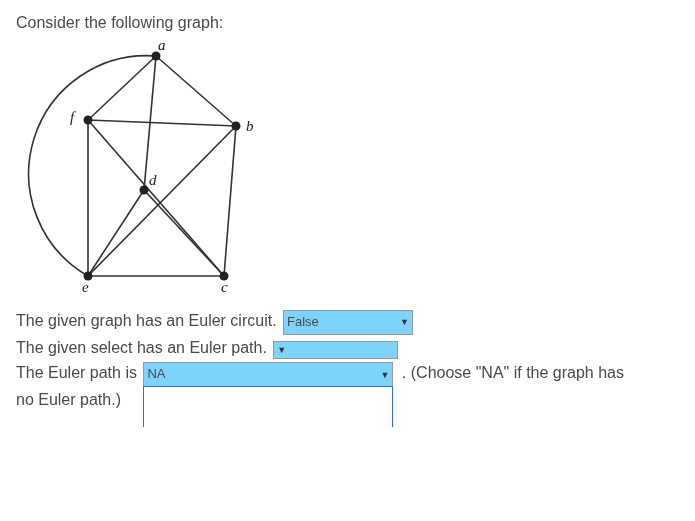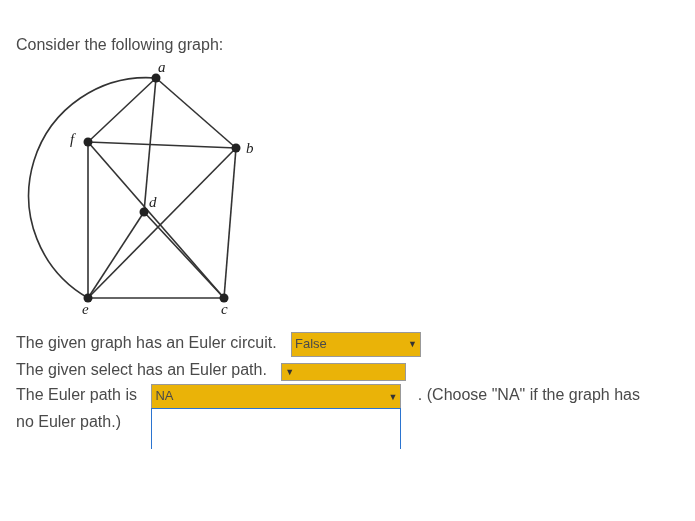--- a/index.html
+++ b/index.html
@@ -3,29 +3,29 @@
 <meta charset="utf-8">
 <style>
   * { box-sizing: border-box; margin: 0; padding: 0; }
   body {
     font-family: Arial, Helvetica, sans-serif;
     font-size: 16px;
     color: #333;
     padding: 14px 16px;
     width: 695px;
   }
-  .intro { margin-bottom: 6px; color: #4a4a4a; margin-top: 22px; }
+  .intro { margin-bottom: 6px; color: #4a4a4a; }
   .graph-area { position: relative; width: 250px; height: 262px; margin-left: 10px; }
   .graph-area svg { position: absolute; top: 0; left: 0; }
   .statements { margin-top: 8px; line-height: 1.6; color: #4a4a4a; }
-  .line-row { display: flex; flex-wrap: wrap; align-items: baseline; gap: 8px; }
+  .line-row { display: flex; flex-wrap: wrap; align-items: baseline; gap: 0; }
   .line-row > span { white-space: pre; }
   .select-box {
     border: 1px solid #999;
-    background: #eab308;
+    background: #7dd3fc;
     font-size: 13px;
     padding: 1px 3px;
     margin: 0 2px;
     display: inline-flex;
     align-items: center;
     gap: 4px;
     min-width: 0;
   }
   .select-box .val { flex: 1; text-align: left; }
   .select-box .caret { font-size: 9px; color: #333; }

